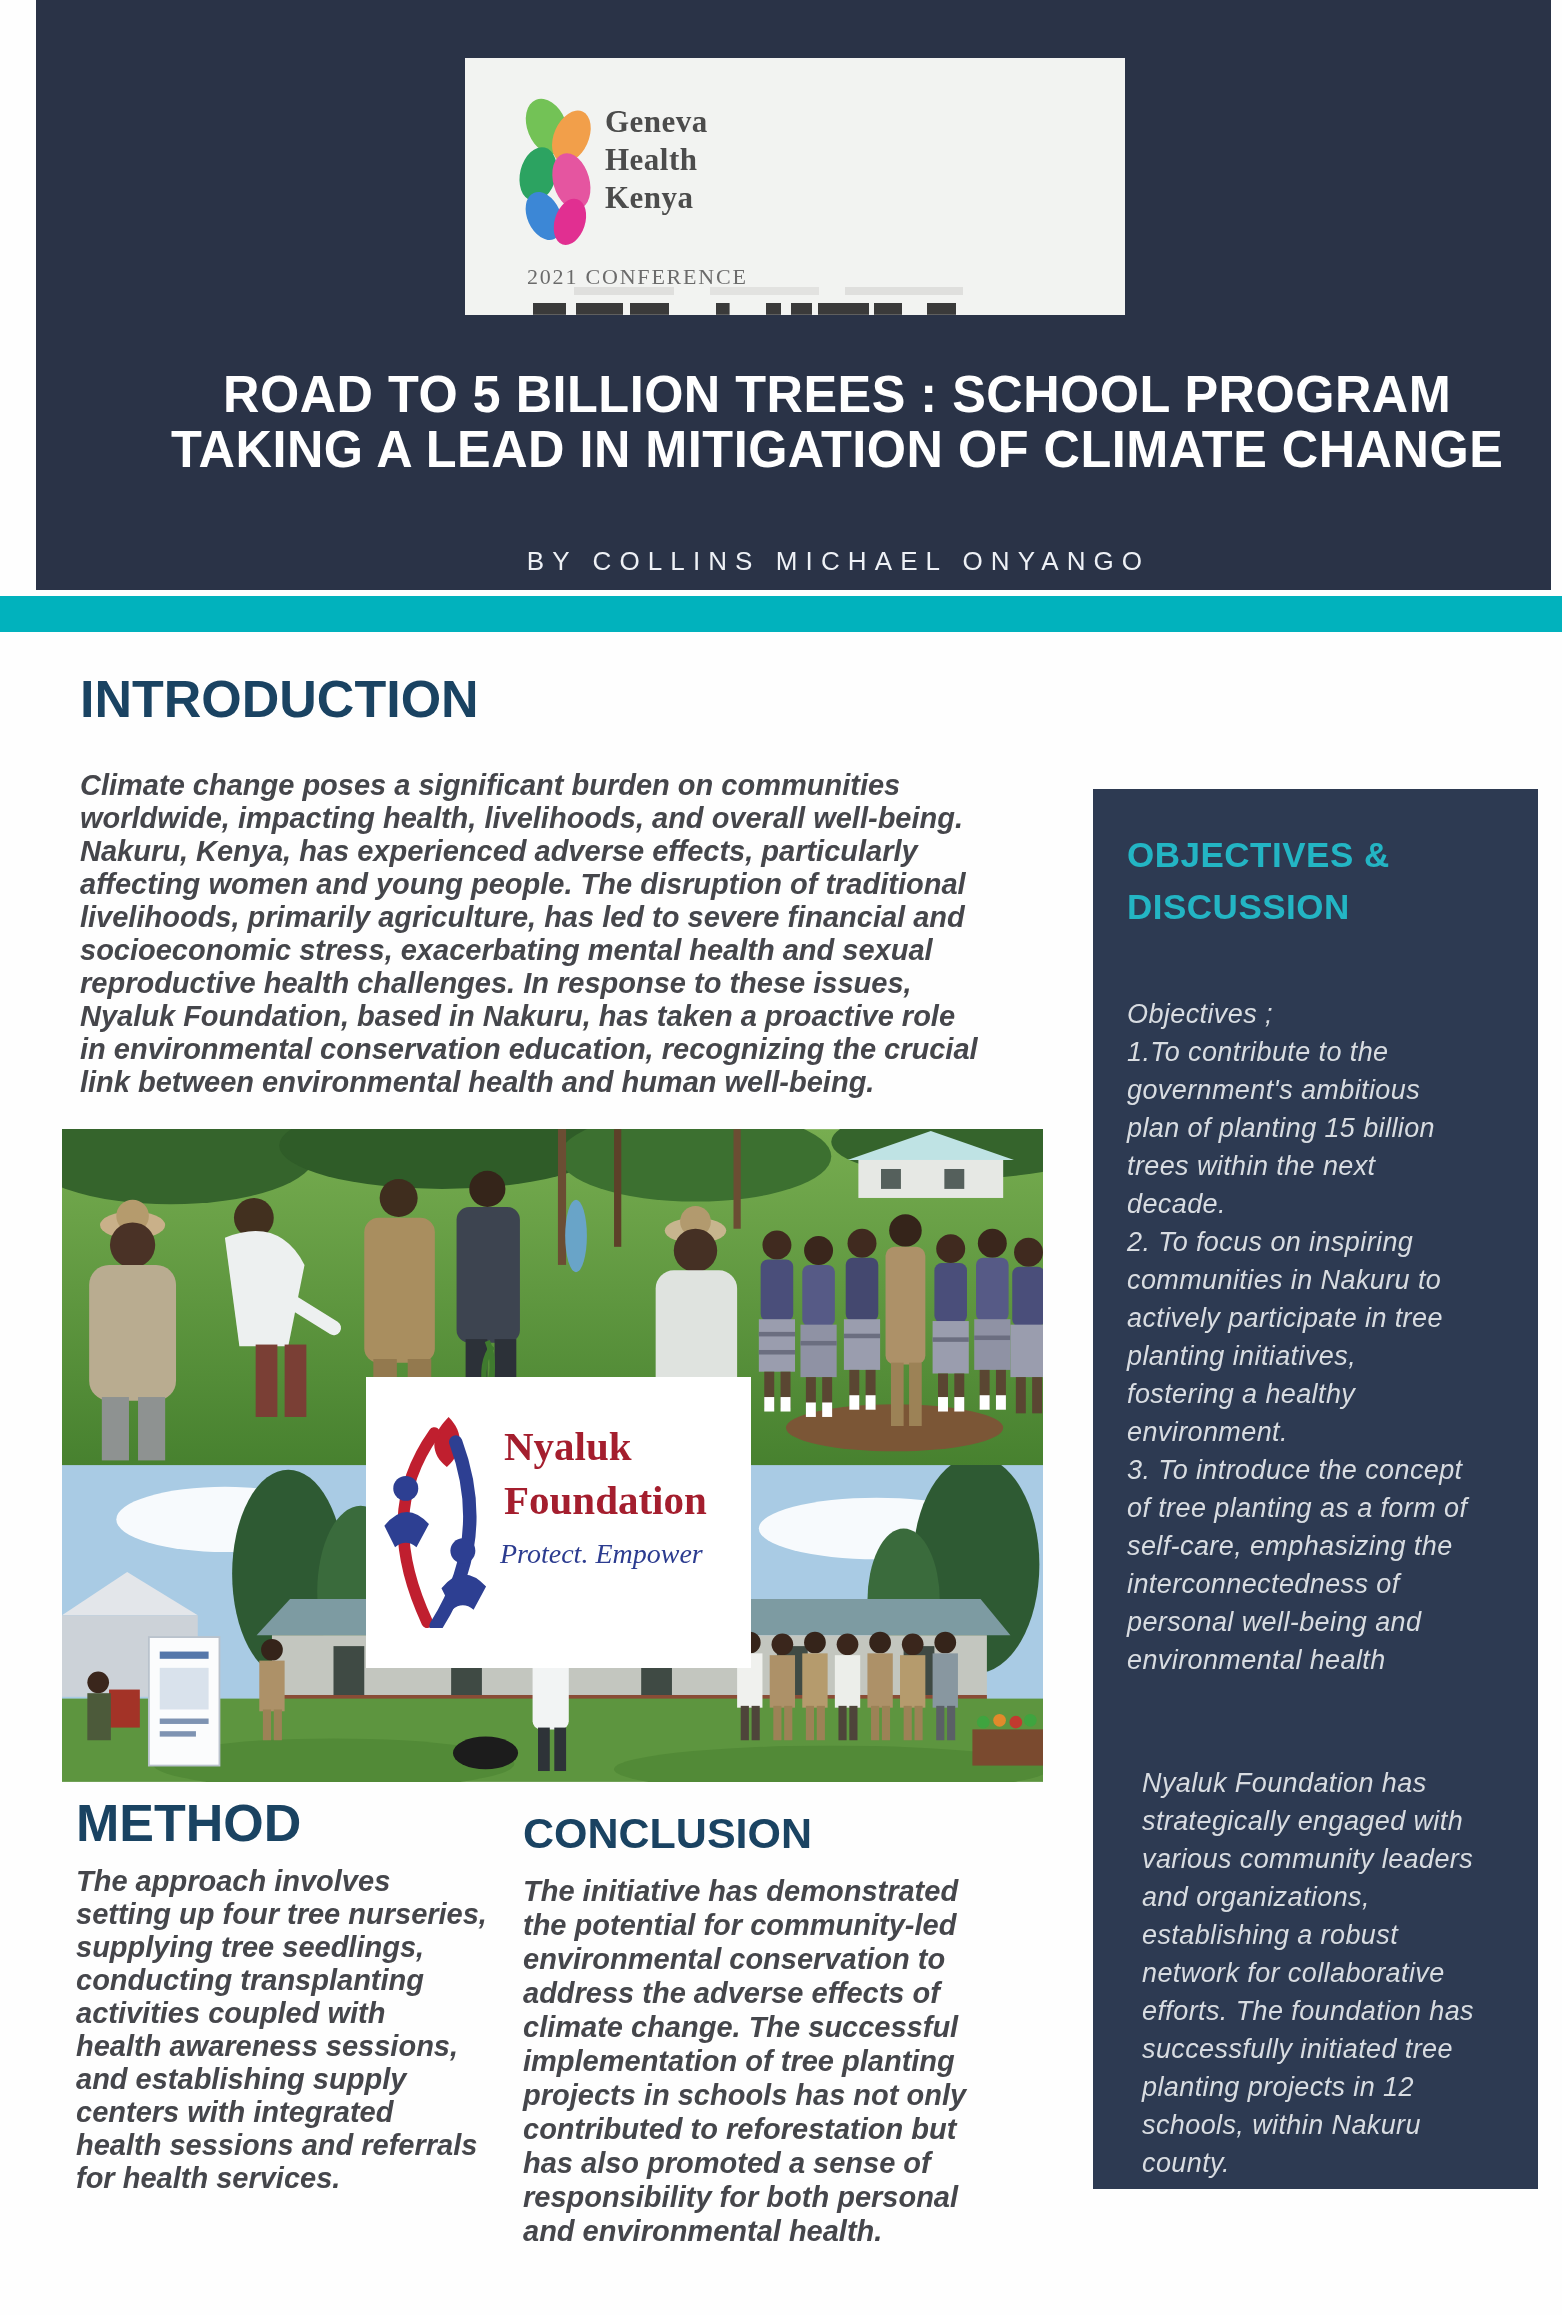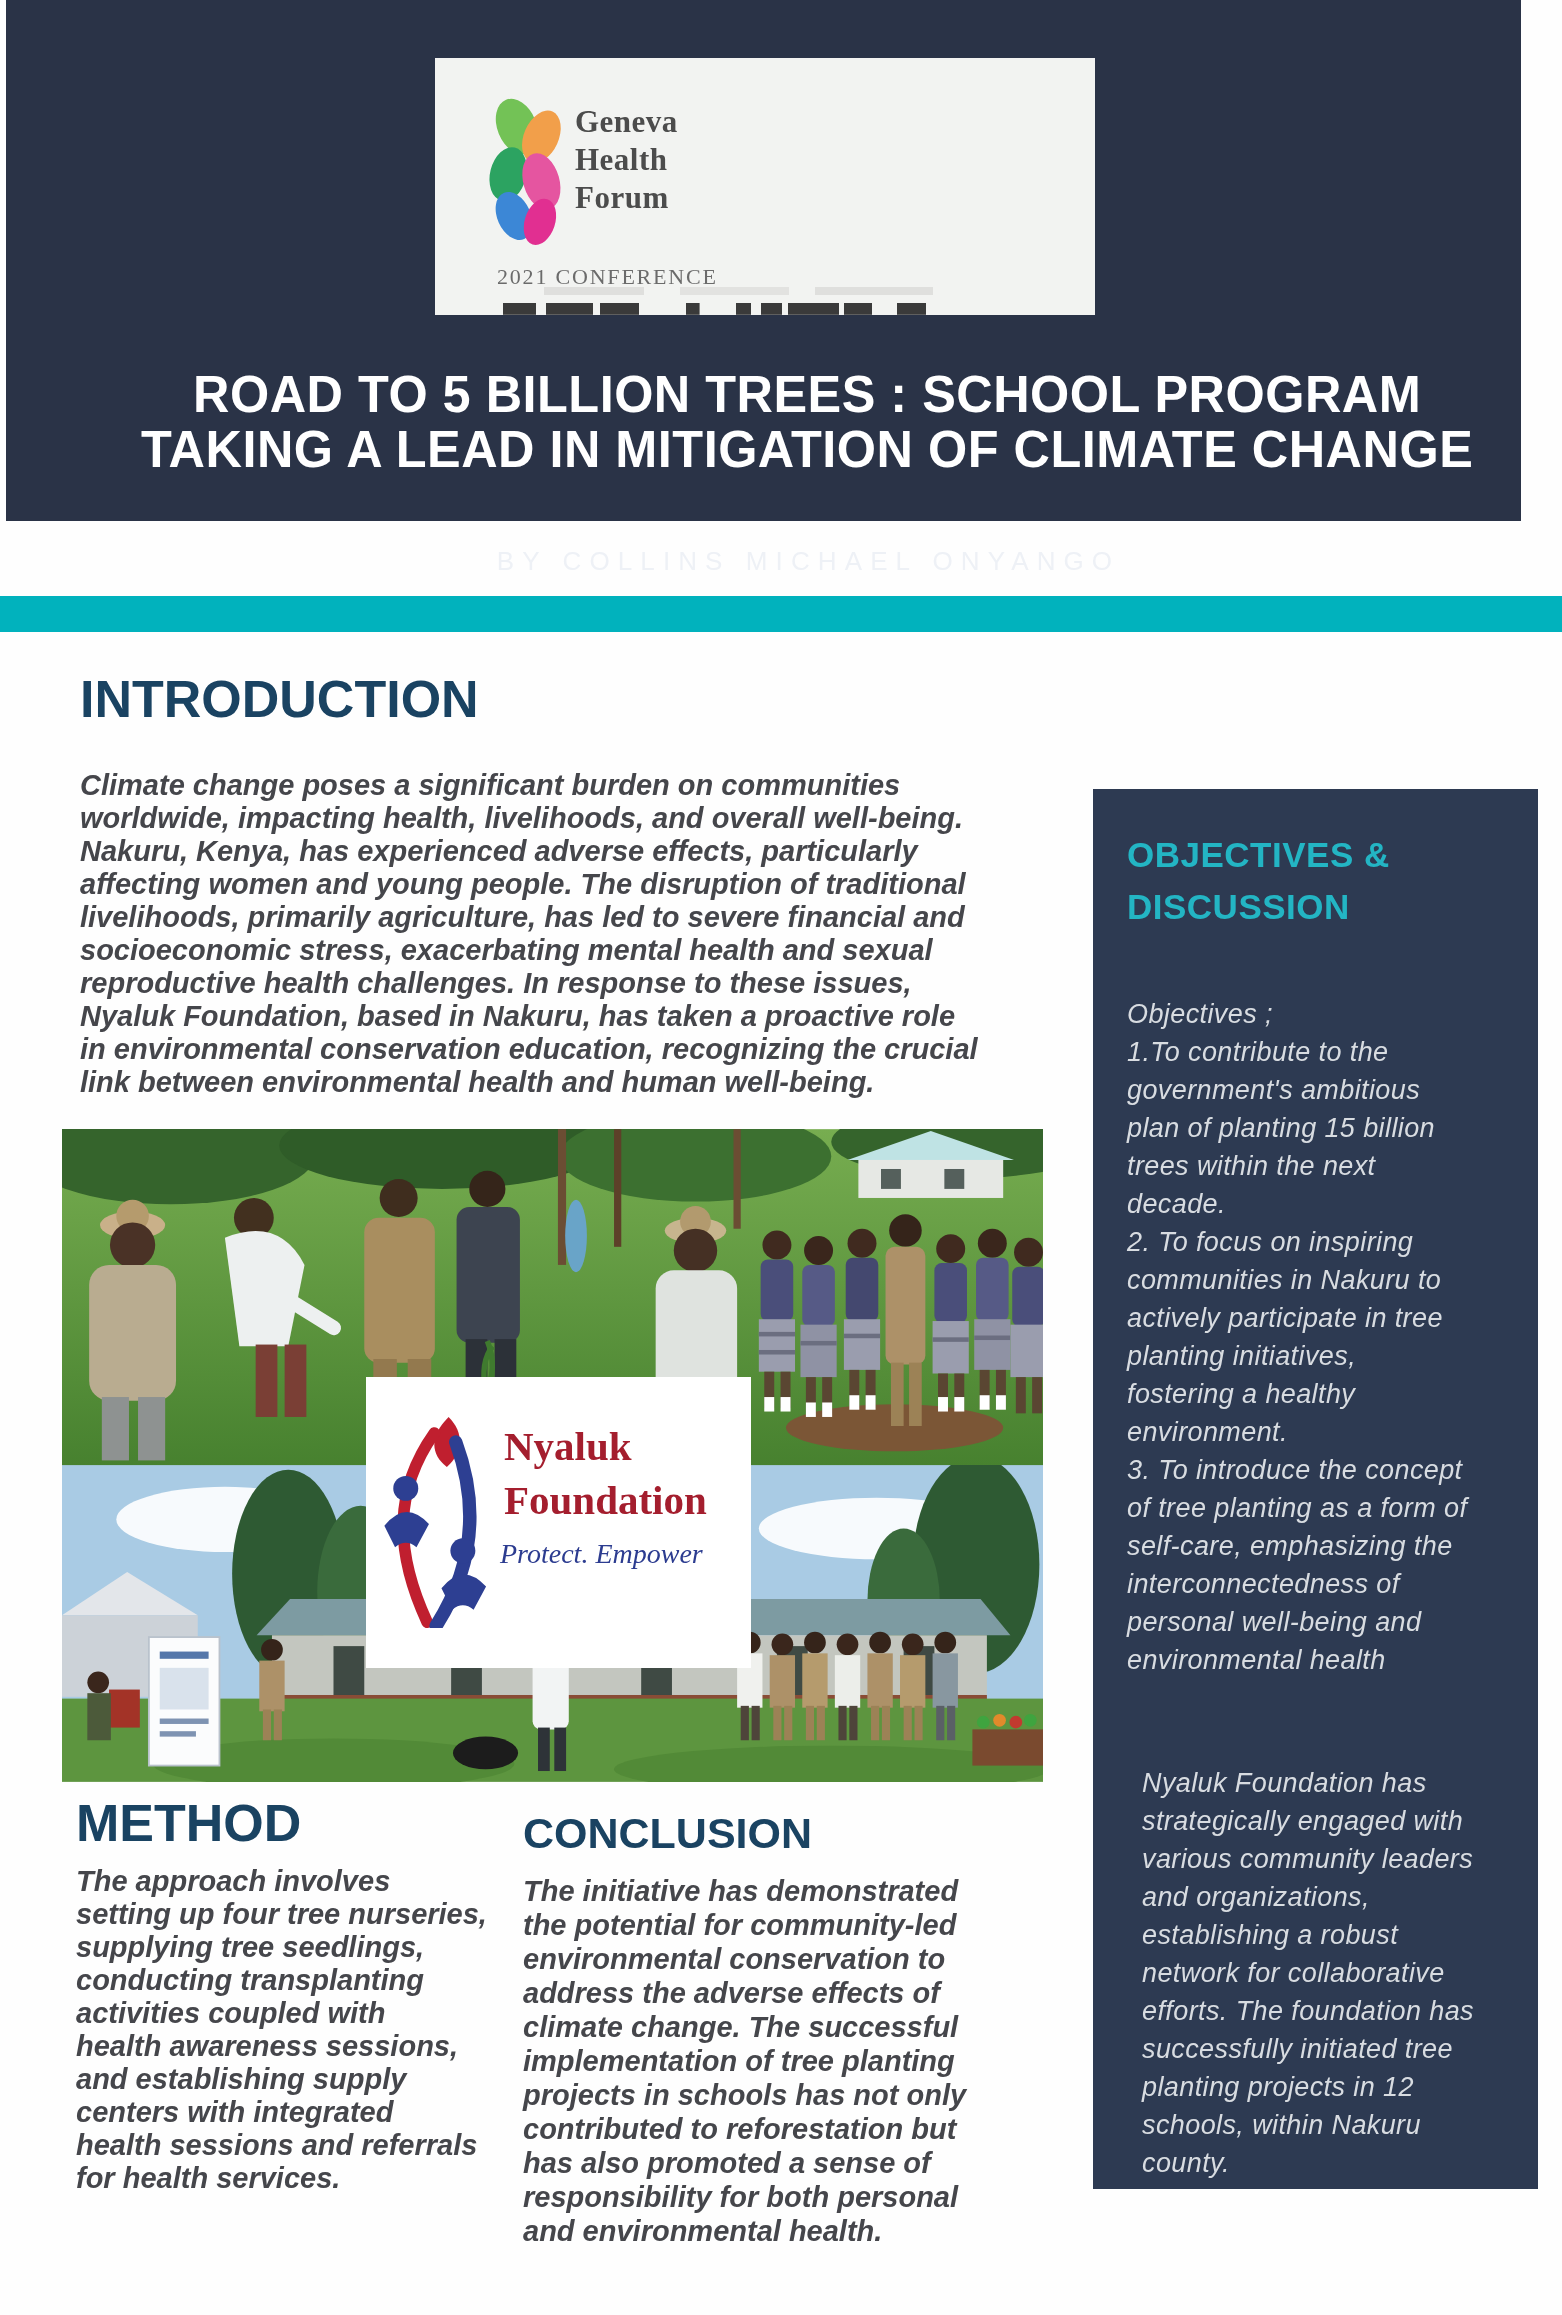--- a/index.html
+++ b/index.html
@@ -1,20 +1,20 @@
 <!DOCTYPE html>
 <html style="font-size:14.5px"><head>
 <meta charset="utf-8">
 <style>
   html,body{margin:0;padding:0;background:#ffffff;}
   .page{position:relative;width:1562px;height:2316px;background:#fefefe;overflow:hidden;
         font-family:"Liberation Sans", sans-serif;}
 
   
-  .header{position:absolute;left:6px;top:0;width:1515px;height:521px;background:#2a3347;}
+  .header{position:absolute;left:36px;top:0;width:1515px;height:590px;background:#2a3347;}
   .header-text{position:absolute;left:23.5px;top:0;width:1515px;text-align:center;
                padding-left:90px;box-sizing:border-box;}
   .logo-card{position:absolute;left:452px;top:58px;width:660px;height:257px;background:#f2f3f1;}
   .ghf-mark{position:absolute;left:47px;top:31px;width:87px;height:166px;}
   .ghf-name{position:absolute;left:140px;top:45px;font-family:"Liberation Serif",serif;
             font-weight:bold;font-size:31px;line-height:38px;color:#4c4c4c;letter-spacing:0.5px;}
   .ghf-conference{position:absolute;left:62px;top:206px;font-family:"Liberation Serif",serif;
             font-size:22px;color:#6b6b6b;letter-spacing:1.8px;}
   .faint-strip{position:absolute;left:109px;bottom:20px;width:389px;height:8.1px;
       background:
@@ -89,21 +89,21 @@
           <ellipse cx="82" cy="66" rx="24" ry="38" fill="#f2993e" transform="rotate(24 82 66)"></ellipse>
           <ellipse cx="36" cy="118" rx="25" ry="38" fill="#1e9e57" transform="rotate(14 36 118)"></ellipse>
           <ellipse cx="82" cy="128" rx="25" ry="40" fill="#e54a9a" transform="rotate(-16 82 128)"></ellipse>
           <ellipse cx="44" cy="176" rx="23" ry="35" fill="#2f7fd4" transform="rotate(-24 44 176)"></ellipse>
           <ellipse cx="80" cy="184" rx="21" ry="33" fill="#e0218a" transform="rotate(18 80 184)"></ellipse>
         </g>
       </svg>
       <div class="ghf-name">
         <div>Geneva</div>
         <div>Health</div>
-        <div>Forum</div>
+        <div>Kenya</div>
       </div>
       <div class="ghf-conference">2021 CONFERENCE</div>
       <div class="faint-strip"></div>
       <div class="clipped-strip"></div>
     </div>
 
     <div class="header-text title" style="left:0;">
       <div>ROAD TO 5 BILLION TREES : SCHOOL PROGRAM</div>
       <div>TAKING A LEAD IN MITIGATION OF CLIMATE CHANGE</div>
     </div>

